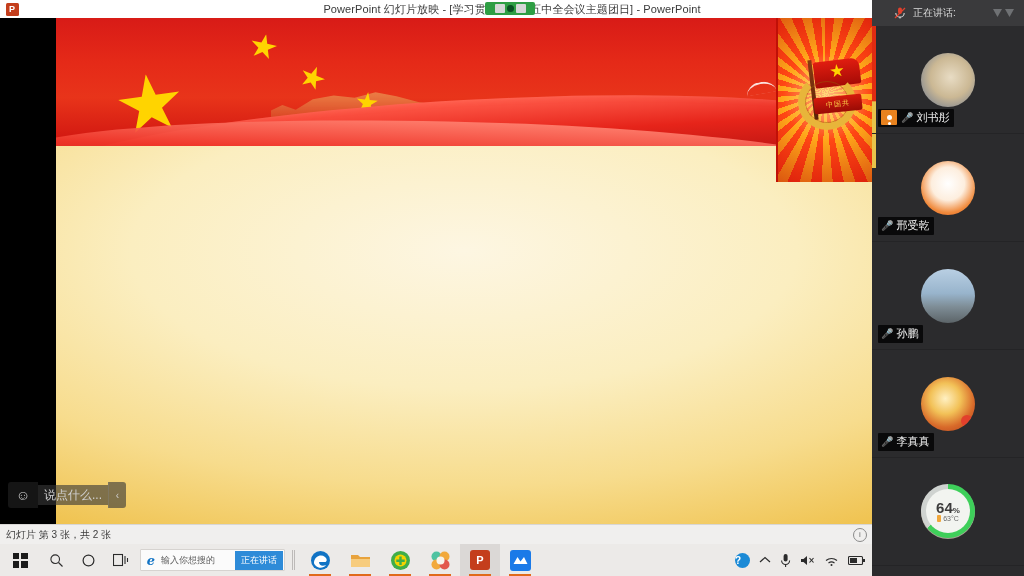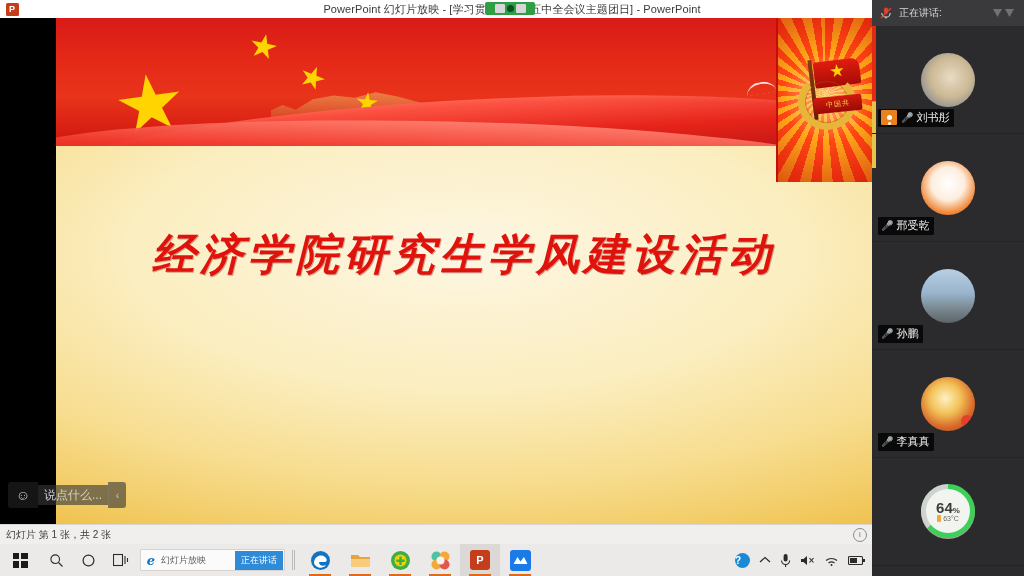--- a/index.html
+++ b/index.html
@@ -233,21 +233,21 @@
 
   
   .sidebar {
     position: absolute; left: 872px; top: 0; width: 152px; height: 576px;
     background: #2b2b2d; overflow: hidden;
   }
   .sb-red-edge { position:absolute; left:0; top:18px; width:4px; height: 150px;
                  background: linear-gradient(180deg,#e02b12 0%, #e02b12 55%, #e8c34a 56%, #e8c34a 100%); }
   .sb-head {
     position: relative; height: 26px; background: #3a3a3c;
-    display: flex; align-items: center; padding: 0 6px; gap: 6px;
+    display: flex; align-items: center; padding: 0 20px; gap: 6px;
   }
   .sb-head .mic {
     width: 15px; height: 15px; display:flex;align-items:center;justify-content:center;
   }
   .sb-head .lbl { color: #dcdcdc; font-size: 10px; white-space: nowrap; }
   .sb-head .chevrons { position:absolute; right: 6px; display:flex; gap:2px; color:#6f7174; font-size:11px;}
   .tile {
     position: relative; height: 108px; border-bottom: 1px solid #242426;
     display: flex; align-items: center; justify-content: center;
   }
@@ -346,32 +346,31 @@
       <div class="emblem-panel">
         <div class="emblem">
           <div class="pole"></div>
           <div class="flag"></div>
           <div class="flagstar"></div>
           <div class="wreath"></div>
           <div class="scroll">中国共</div>
         </div>
       </div>
 
-      <div class="slide-title">经济学院研究生学风建设活动</div>
     </div>
 
     <div class="chatbar">
       <div class="chat-emoji">☺</div>
       <div class="chat-input">说点什么...</div>
       <div class="chat-collapse">‹</div>
     </div>
   </div>
 
   <div class="statusbar">
-    <div class="sb-text">幻灯片 第 1 张，共 2 张</div>
+    <div class="sb-text">幻灯片 第 3 张，共 2 张</div>
     <div class="sb-right">i</div>
   </div>
 
   <div class="taskbar">
     <div class="tb-item start-btn">
       <div class="win-logo">
         <i></i>
           <i></i>
           <i></i>
           <i></i>
@@ -391,21 +390,21 @@
     <div class="tb-item tb-taskview">
       <svg width="16" height="14" viewBox="0 0 16 14">
         <rect x="0.5" y="1.5" width="9" height="11" fill="none" stroke="#2b2b2b" stroke-width="1.1"></rect>
         <line x1="12" y1="3" x2="12" y2="11" stroke="#2b2b2b" stroke-width="1.1"></line>
         <line x1="14.5" y1="5" x2="14.5" y2="9" stroke="#2b2b2b" stroke-width="1.1"></line>
       </svg>
     </div>
 
     <div class="edge-bar">
       <div class="e-ico">e</div>
-      <div class="e-ph">幻灯片放映</div>
+      <div class="e-ph">输入你想搜的</div>
       <div class="e-btn">正在讲话</div>
     </div>
 
     <div class="tb-sep"></div>
 
     <div class="app-ico">
       <svg width="21" height="21" viewBox="0 0 21 21">
         <circle cx="10.5" cy="10.5" r="9.5" fill="#1173c4"></circle>
         <path d="M4 12c1-6 7-8 11-5 2 1.6 2.4 4 .6 5H9c0 3 3 5 7 3-2 3-7 4-10 1-1.5-1.4-2.3-2.8-2-4z" fill="#fff"></path>
       </svg>

